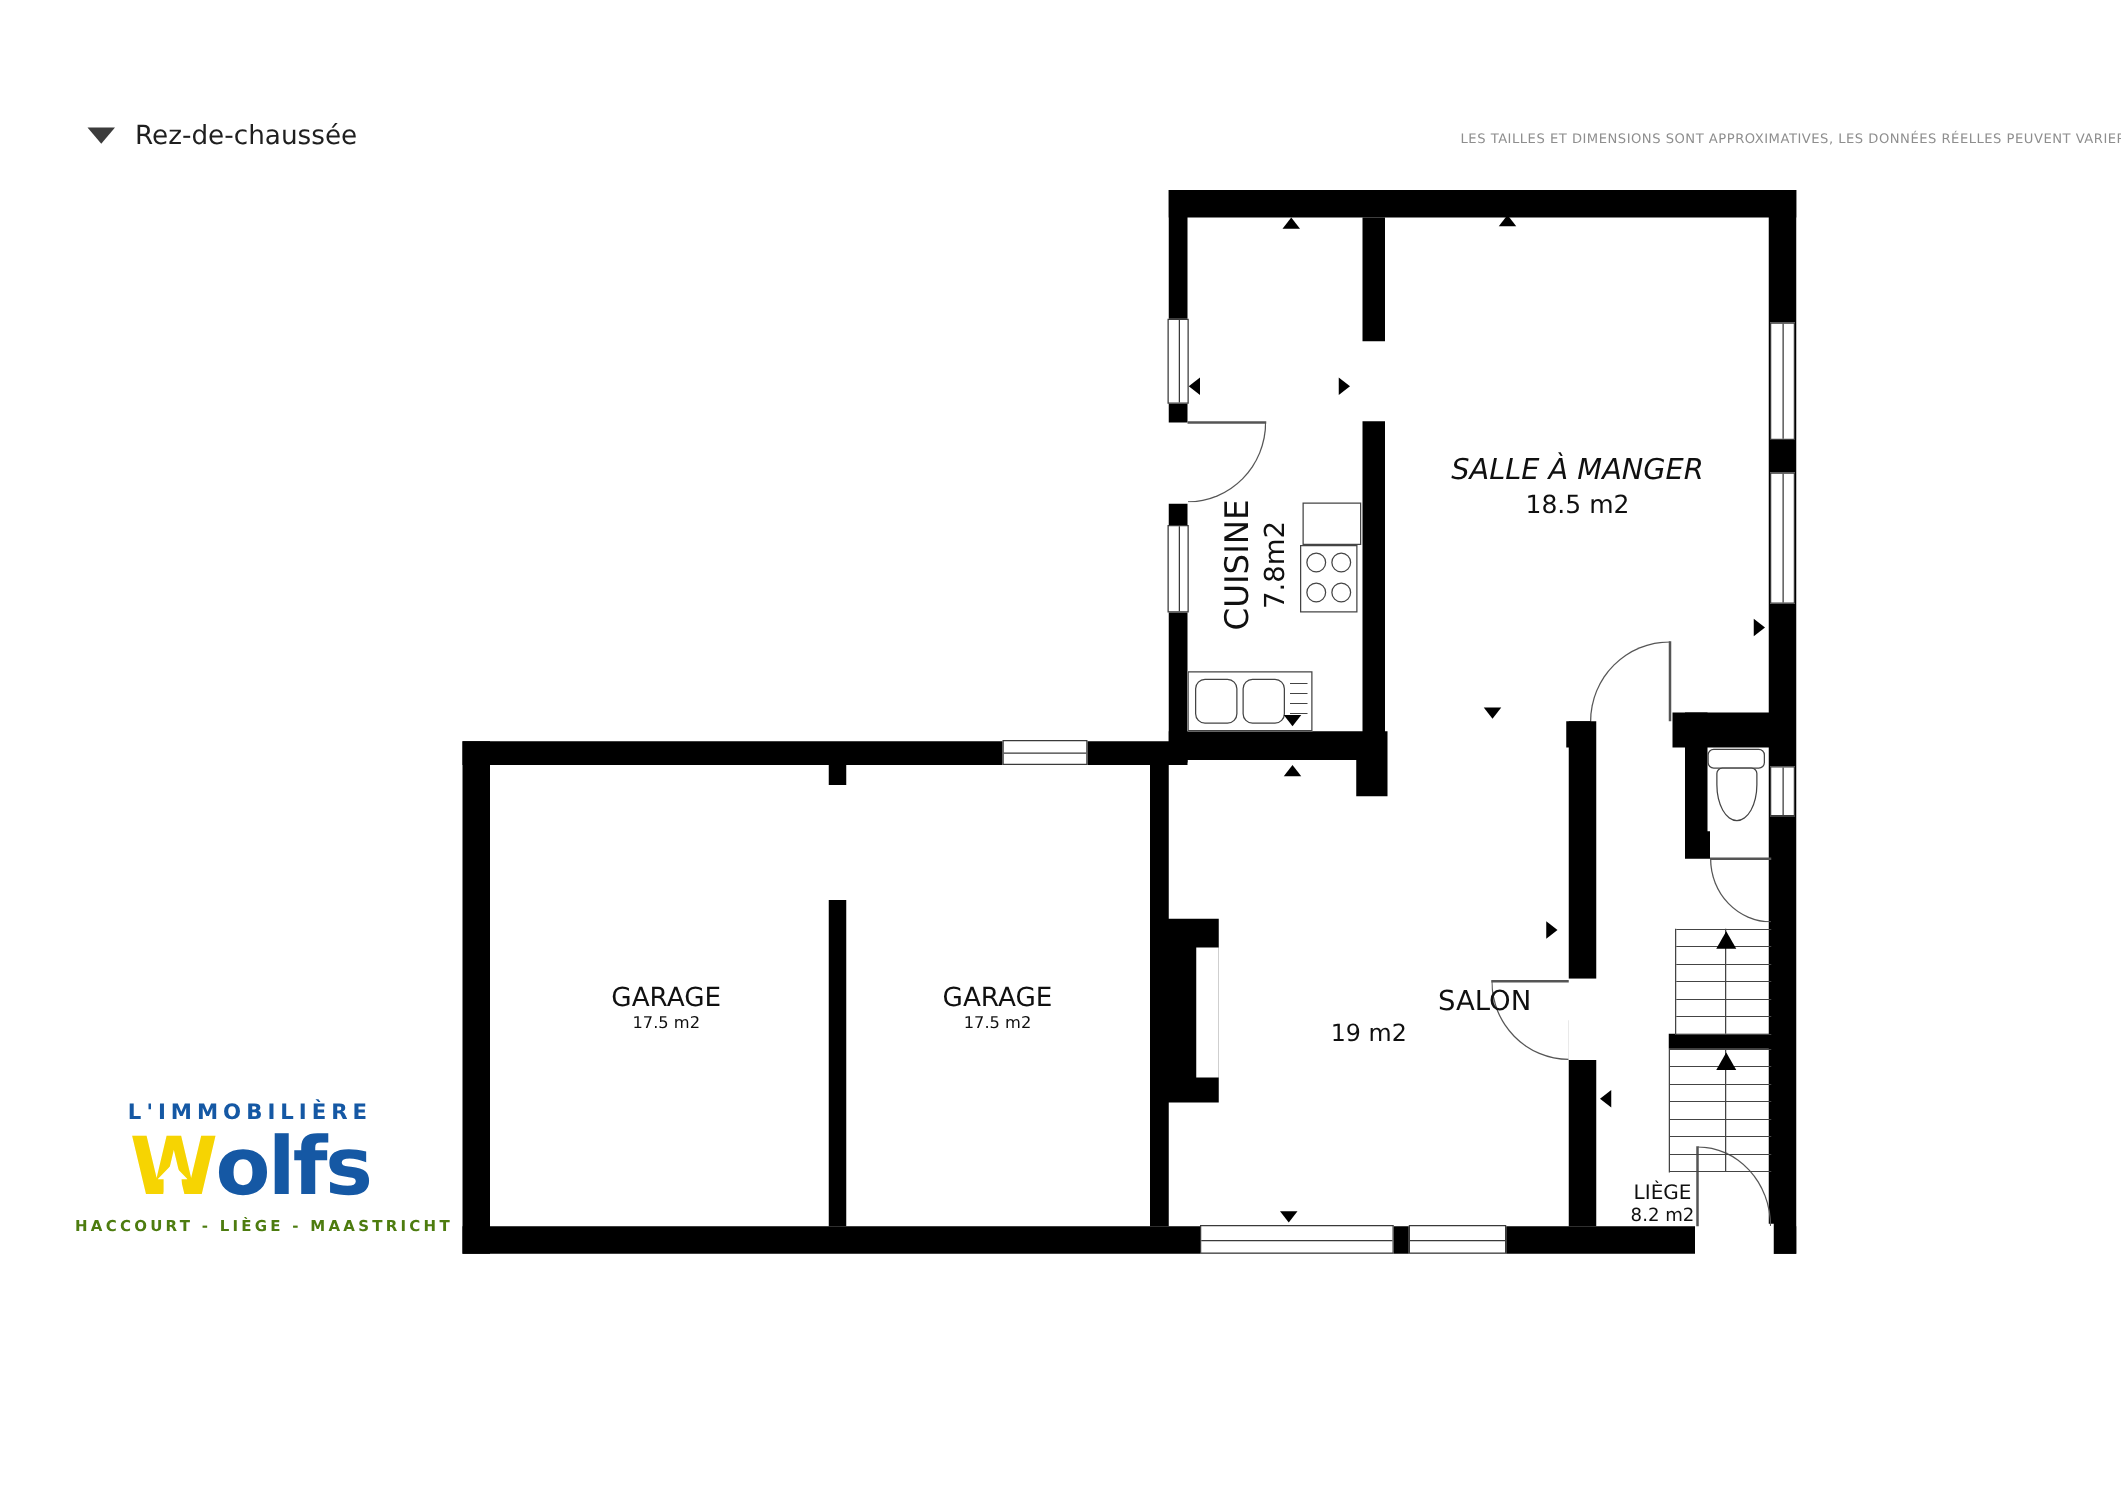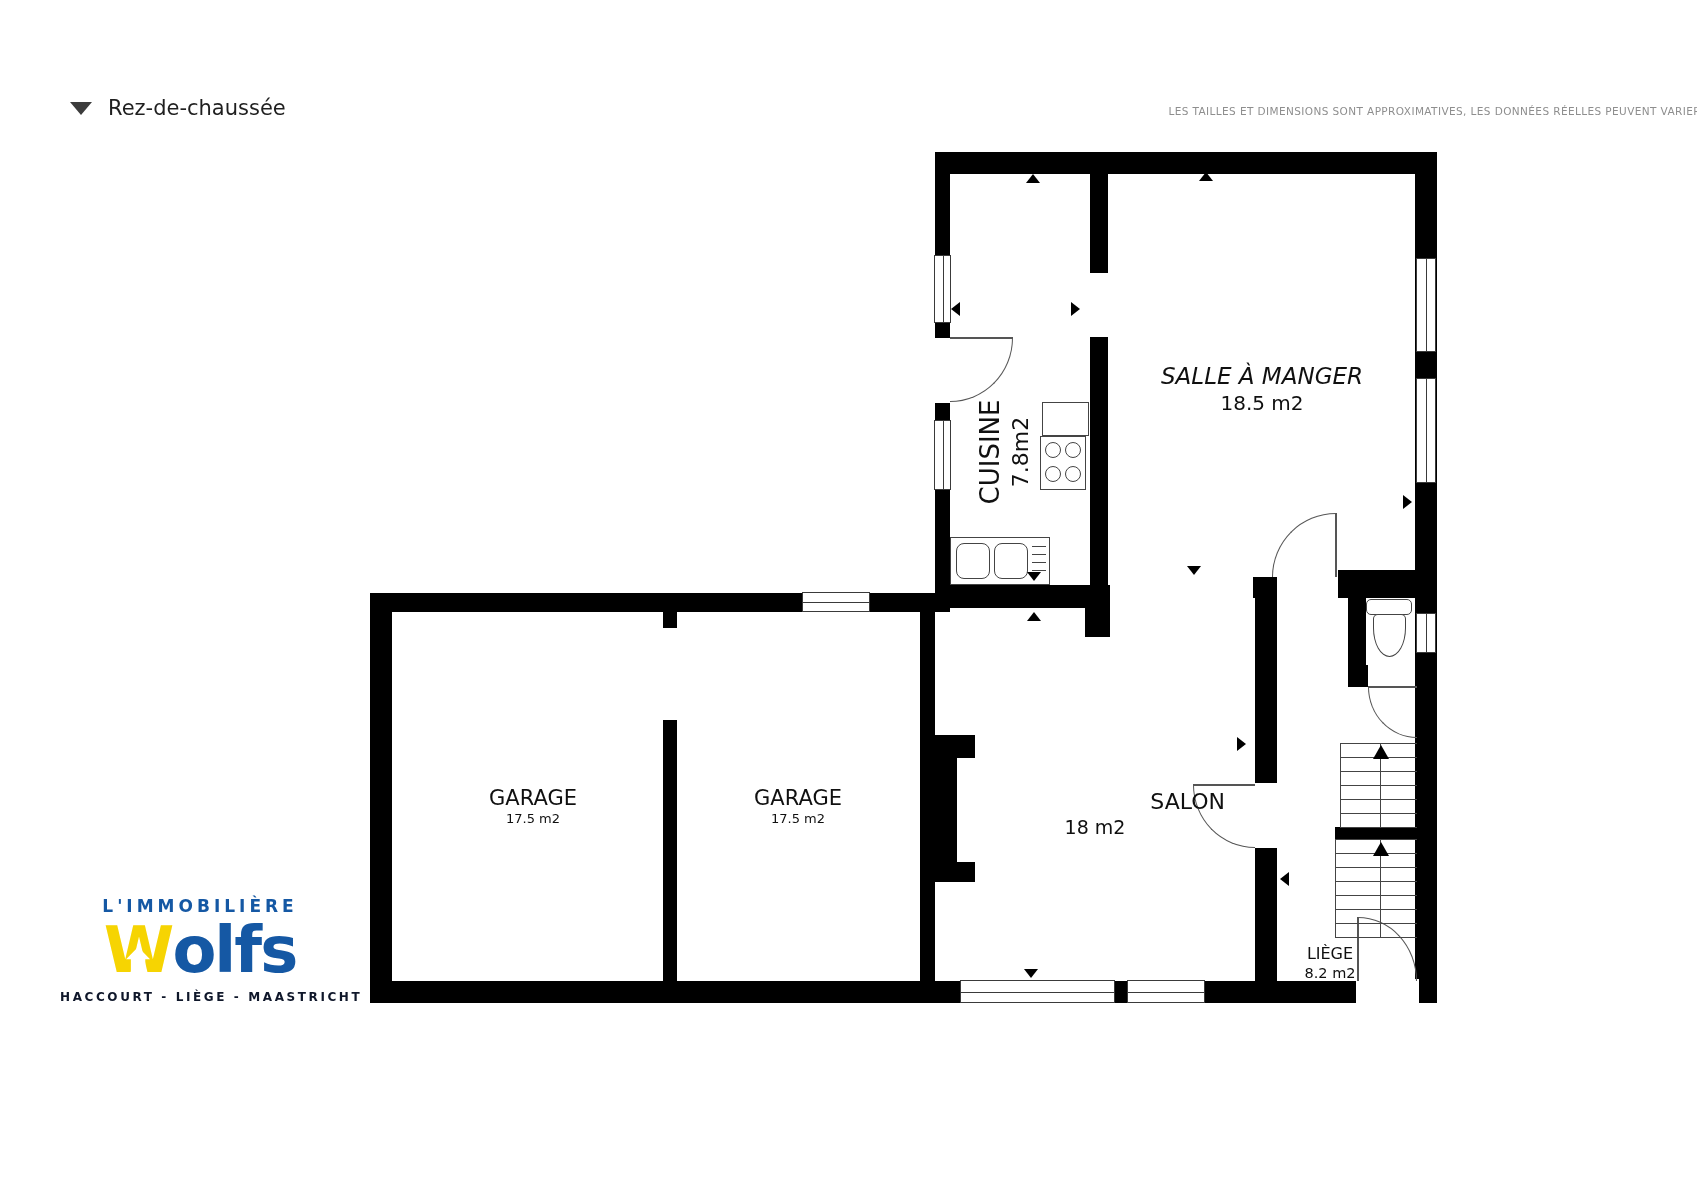--- a/index.html
+++ b/index.html
@@ -42,26 +42,26 @@
   .room-label .ar{display:block;}
   #lbl-dining .nm{font-size:23px;font-style:italic;} #lbl-dining .ar{font-size:20px;}
   #lbl-g1 .nm,#lbl-g2 .nm{font-size:21px;} #lbl-g1 .ar,#lbl-g2 .ar{font-size:13px;}
   #lbl-salon .nm{font-size:22px;text-align:right;} #lbl-salon .ar{font-size:19px;}
   #lbl-entree .nm{font-size:16px;} #lbl-entree .ar{font-size:14.5px;}
   #lbl-cuisine{transform:rotate(-90deg);} 
   #lbl-cuisine .nm{font-size:26px;} #lbl-cuisine .ar{font-size:22px;}
 
   
   #logo{left:60px;top:880px;width:280px;text-align:center;}
-  #logo-line1{font-size:17px;font-weight:bold;letter-spacing:4px;color:#1558a4;margin-top:16px;}
+  #logo-line1{font-size:17px;font-weight:bold;letter-spacing:4px;color:#1558a4;}
   #logo-word{font-size:64px;font-weight:bold;letter-spacing:-2px;color:#1558a4;line-height:1.0;margin-top:2px;}
   #logo-w{color:#f6d402;position:relative;display:inline-block;}
   #logo-w .house{position:absolute;left:50%;bottom:7px;transform:translateX(-50%);width:24px;height:28px;background:#fff;
      clip-path:polygon(50% 0%,100% 44%,80% 44%,80% 100%,20% 100%,20% 44%,0% 44%);}
-  #logo-tagline{font-size:12px;font-weight:bold;letter-spacing:2.6px;color:#0f172a;margin-top:8px;white-space:nowrap;}
+  #logo-tagline{font-size:12px;font-weight:bold;letter-spacing:2.6px;color:#4d7c0f;margin-top:8px;white-space:nowrap;}
 </style>
 </head>
 <body>
 
 <div id="stage">
 
   <div class="abs" id="floor-select">
     <span id="dd-tri"></span>
     <span id="floor-title">Rez-de-chaussée</span>
   </div>
@@ -169,21 +169,21 @@
     <div class="room-label" id="lbl-g1" style="left:403px;top:785px;width:260px;">
       <span class="nm">GARAGE</span>
       <span class="ar">17.5 m2</span>
     </div>
     <div class="room-label" id="lbl-g2" style="left:668px;top:785px;width:260px;">
       <span class="nm">GARAGE</span>
       <span class="ar">17.5 m2</span>
     </div>
     <div class="room-label" id="lbl-salon" style="left:965px;top:788px;width:260px;">
       <span class="nm">SALON</span>
-      <span class="ar">18 m2</span>
+      <span class="ar">19 m2</span>
     </div>
     <div class="room-label" id="lbl-entree" style="left:1255px;top:944px;width:150px;">
       <span class="nm">LIÈGE</span>
       <span class="ar">8.2 m2</span>
     </div>
   </div>
 
   <div class="abs" id="logo">
     <div id="logo-line1">L'IMMOBILIÈRE</div>
     <div id="logo-word">

